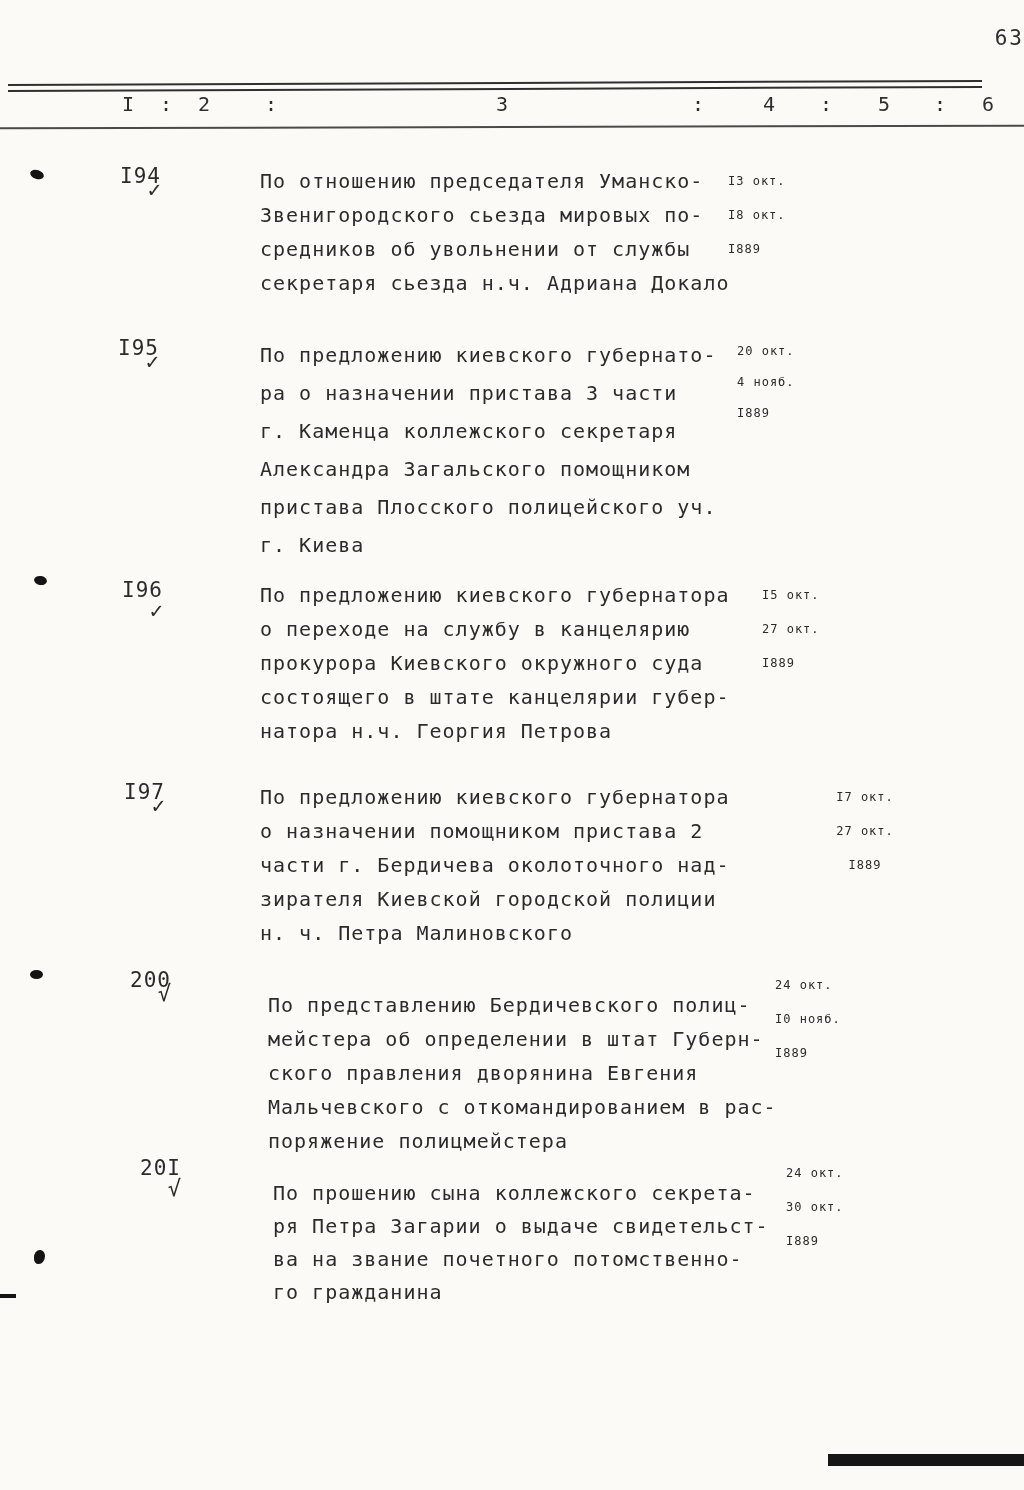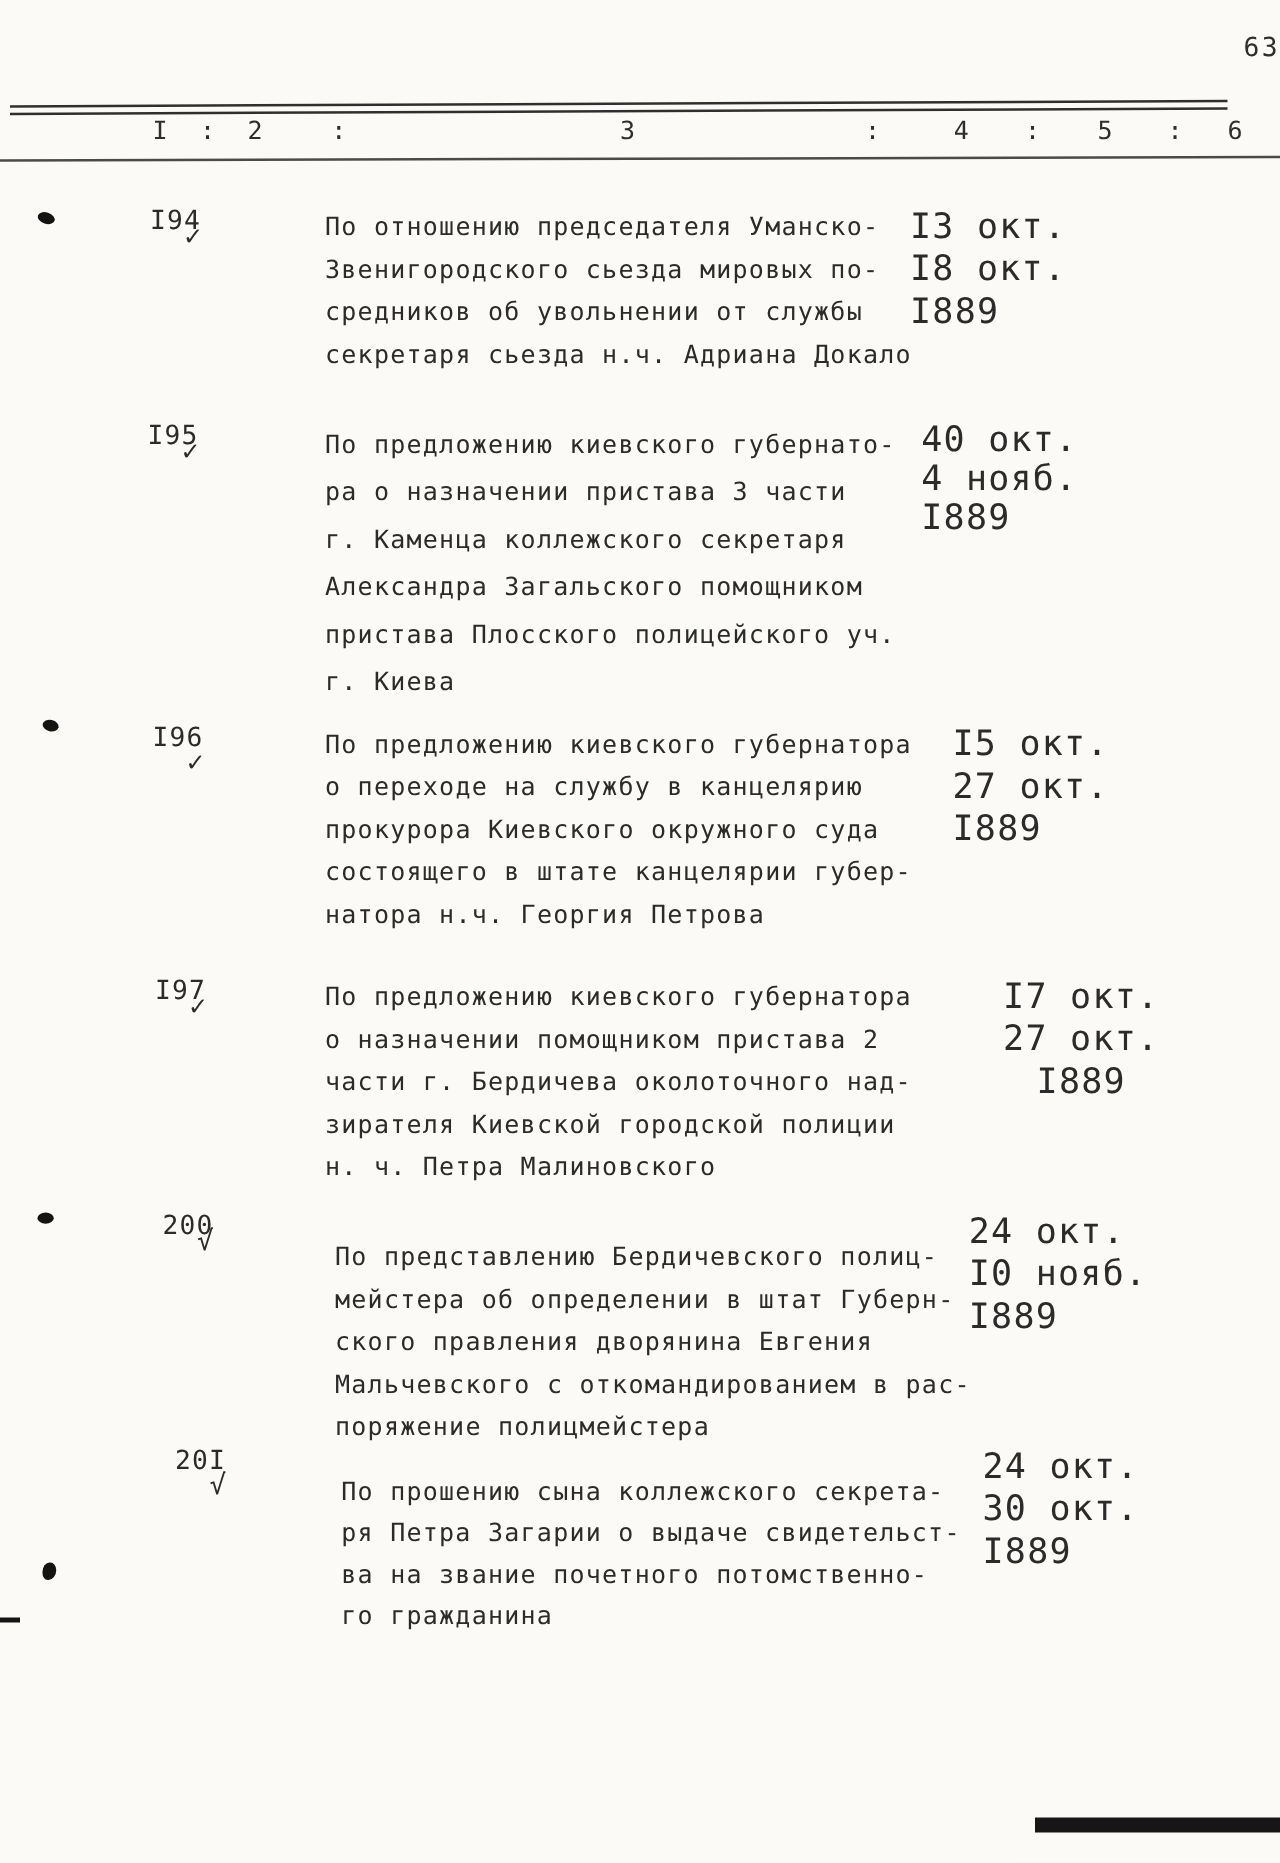--- a/index.html
+++ b/index.html
@@ -30,21 +30,21 @@
   .num-wrap{position:absolute;top:8px;display:flex;align-items:flex-end;flex-direction:column;}
   .num{font-size:21px;letter-spacing:1px;white-space:nowrap;}
   .check{font-size:22px;margin-left:3px;transform:translateY(-11px);}
   .desc{
     position:absolute;left:260px;top:8px;width:520px;
     font-size:20px;line-height:34px;letter-spacing:1px;
     white-space:pre-line;
   }
   .dates{
     position:absolute;top:8px;width:180px;
-    font-size:28px;line-height:34px;letter-spacing:1px;
+    font-size:12px;line-height:34px;letter-spacing:1px;
     white-space:pre-line;
   }
 
   #entry-194{top:156px;} #entry-194 .num-wrap{left:120px;} #entry-194 .dates{left:728px;}
   #entry-195{top:328px;} #entry-195 .num-wrap{left:118px;} #entry-195 .desc{line-height:38px;}
                          #entry-195 .dates{left:737px;line-height:31px;}
   #entry-196{top:570px;} #entry-196 .num-wrap{left:122px;} #entry-196 .dates{left:762px;}
                          #entry-196 .check{transform:translateY(-4px);margin-left:0;}
   #entry-197{top:772px;} #entry-197 .num-wrap{left:124px;} #entry-197 .dates{left:775px;text-align:center;}
   #entry-200{top:960px;} #entry-200 .num-wrap{left:130px;} #entry-200 .dates{left:775px;}
@@ -105,21 +105,21 @@
     <div class="num-wrap">
       <span class="num">I95</span>
       <span class="check">✓</span>
     </div>
     <div class="desc">По предложению киевского губернато-
 ра о назначении пристава 3 части
 г. Каменца коллежского  секретаря
 Александра Загальского помощником
 пристава Плосского полицейского уч.
 г. Киева</div>
-    <div class="dates">40 окт.
+    <div class="dates">20 окт.
 4 нояб.
 I889</div>
   </div>
 
   <div class="entry" id="entry-196">
     <div class="num-wrap">
       <span class="num">I96</span>
       <span class="check">✓</span>
     </div>
     <div class="desc">По предложению киевского губернатора

